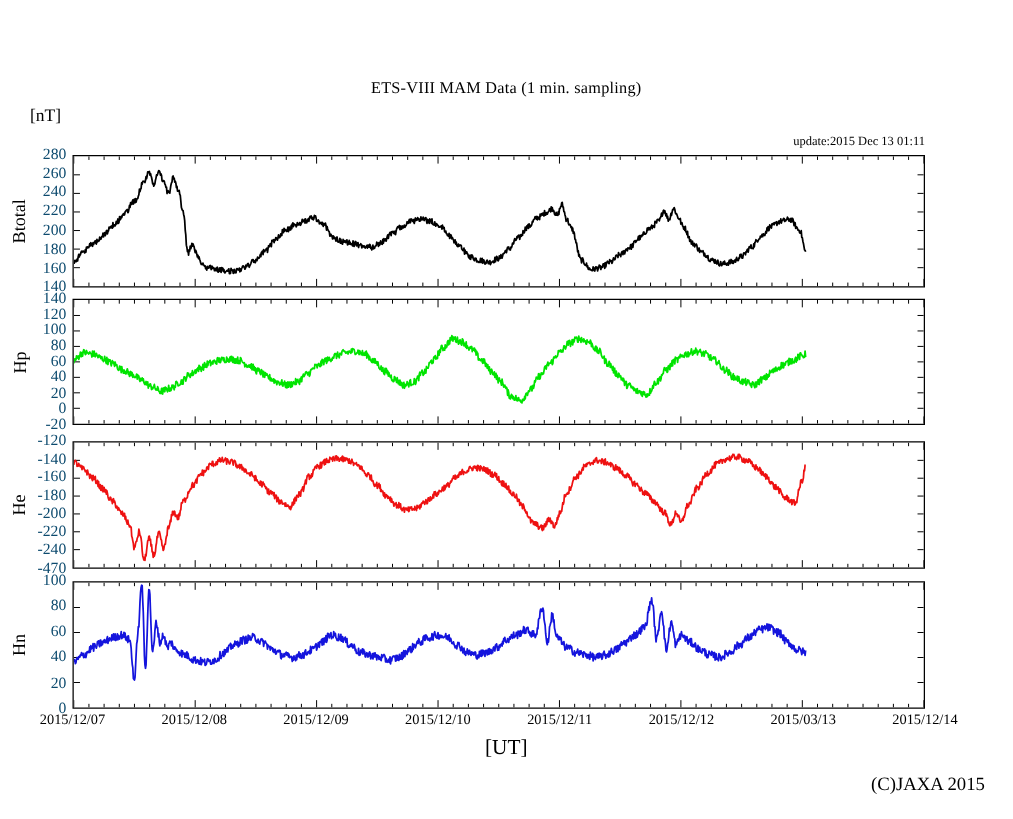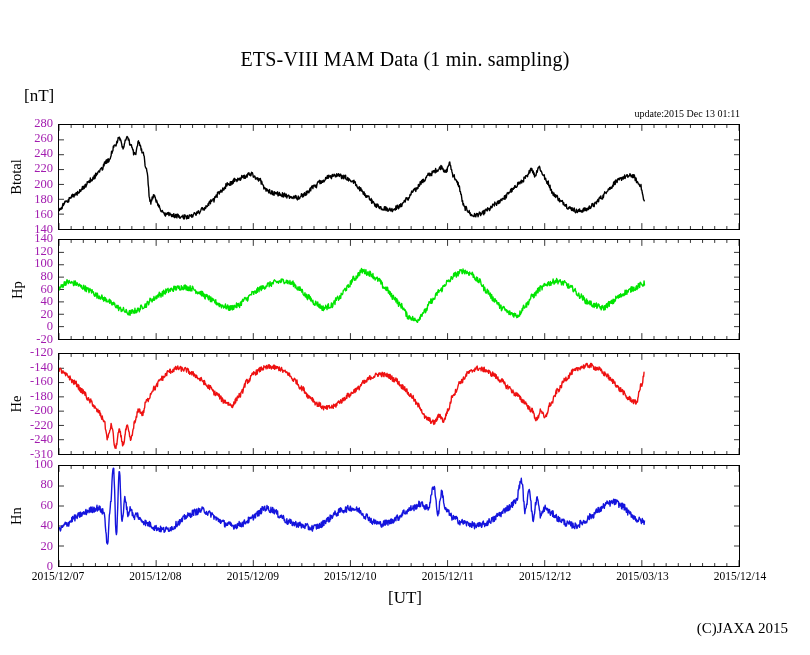--- a/index.html
+++ b/index.html
@@ -11,32 +11,32 @@
     position: relative;
     width: 810px;
     height: 655px;
     background: #ffffff;
     font-family: "Liberation Serif", "DejaVu Serif", serif;
     overflow: hidden;
   }
   #chart-title {
     position: absolute;
     left: 0;
-    top: 48px;
+    top: 62px;
     width: 810px;
     text-align: center;
-    font-size: 20px;
+    font-size: 13px;
     color: #000000;
     letter-spacing: 0.2px;
   }
   #unit-label {
     position: absolute;
     left: 24px;
     top: 86px;
-    font-size: 17px;
+    font-size: 14px;
     color: #000000;
   }
   #update-stamp {
     position: absolute;
     right: 70px;
     top: 108px;
     font-size: 10px;
     color: #000000;
     white-space: nowrap;
   }
@@ -75,21 +75,21 @@
     color: #000000;
     transform-origin: 50% 50%;
     transform: rotate(-90deg);
     white-space: nowrap;
     text-align: center;
   }
   .ytick {
     position: absolute;
     right: 0;
     font-size: 12.5px;
-    color: #a21caf;
+    color: #0c4a6e;
     text-align: right;
     white-space: nowrap;
     line-height: 1;
   }
   .ytick-col {
     position: absolute;
     left: 0;
     width: 53px;
   }
   .xtick {
@@ -553,21 +553,21 @@
       </svg>
     </div>
   <div class="ytick-col" id="yticks-2">
       <div class="ytick" style="top: 346px; width: 50px;">-120</div>
       <div class="ytick" style="top: 360.571px; width: 50px;">-140</div>
       <div class="ytick" style="top: 375.143px; width: 50px;">-160</div>
       <div class="ytick" style="top: 389.714px; width: 50px;">-180</div>
       <div class="ytick" style="top: 404.286px; width: 50px;">-200</div>
       <div class="ytick" style="top: 418.857px; width: 50px;">-220</div>
       <div class="ytick" style="top: 433.429px; width: 50px;">-240</div>
-      <div class="ytick" style="top: 448px; width: 50px;">-310</div>
+      <div class="ytick" style="top: 448px; width: 50px;">-470</div>
     </div>
   <div class="ylabel" id="ylabel-2" style="width: 102px; left: -35px; top: 395px; line-height: 18px;">He</div>
 
   <div class="panel" id="panel-3" style="top:465px;height:102px;">
       <svg viewBox="0 0 682 102" preserveAspectRatio="none">
         <g stroke="#000" stroke-width="0.8">
           <line x1="0" x2="5" y1="20.39999999999999" y2="20.39999999999999"></line>
           <line x1="682" x2="677" y1="20.39999999999999" y2="20.39999999999999"></line>
           <line x1="0" x2="5" y1="40.800000000000004" y2="40.800000000000004"></line>
           <line x1="682" x2="677" y1="40.800000000000004" y2="40.800000000000004"></line>

